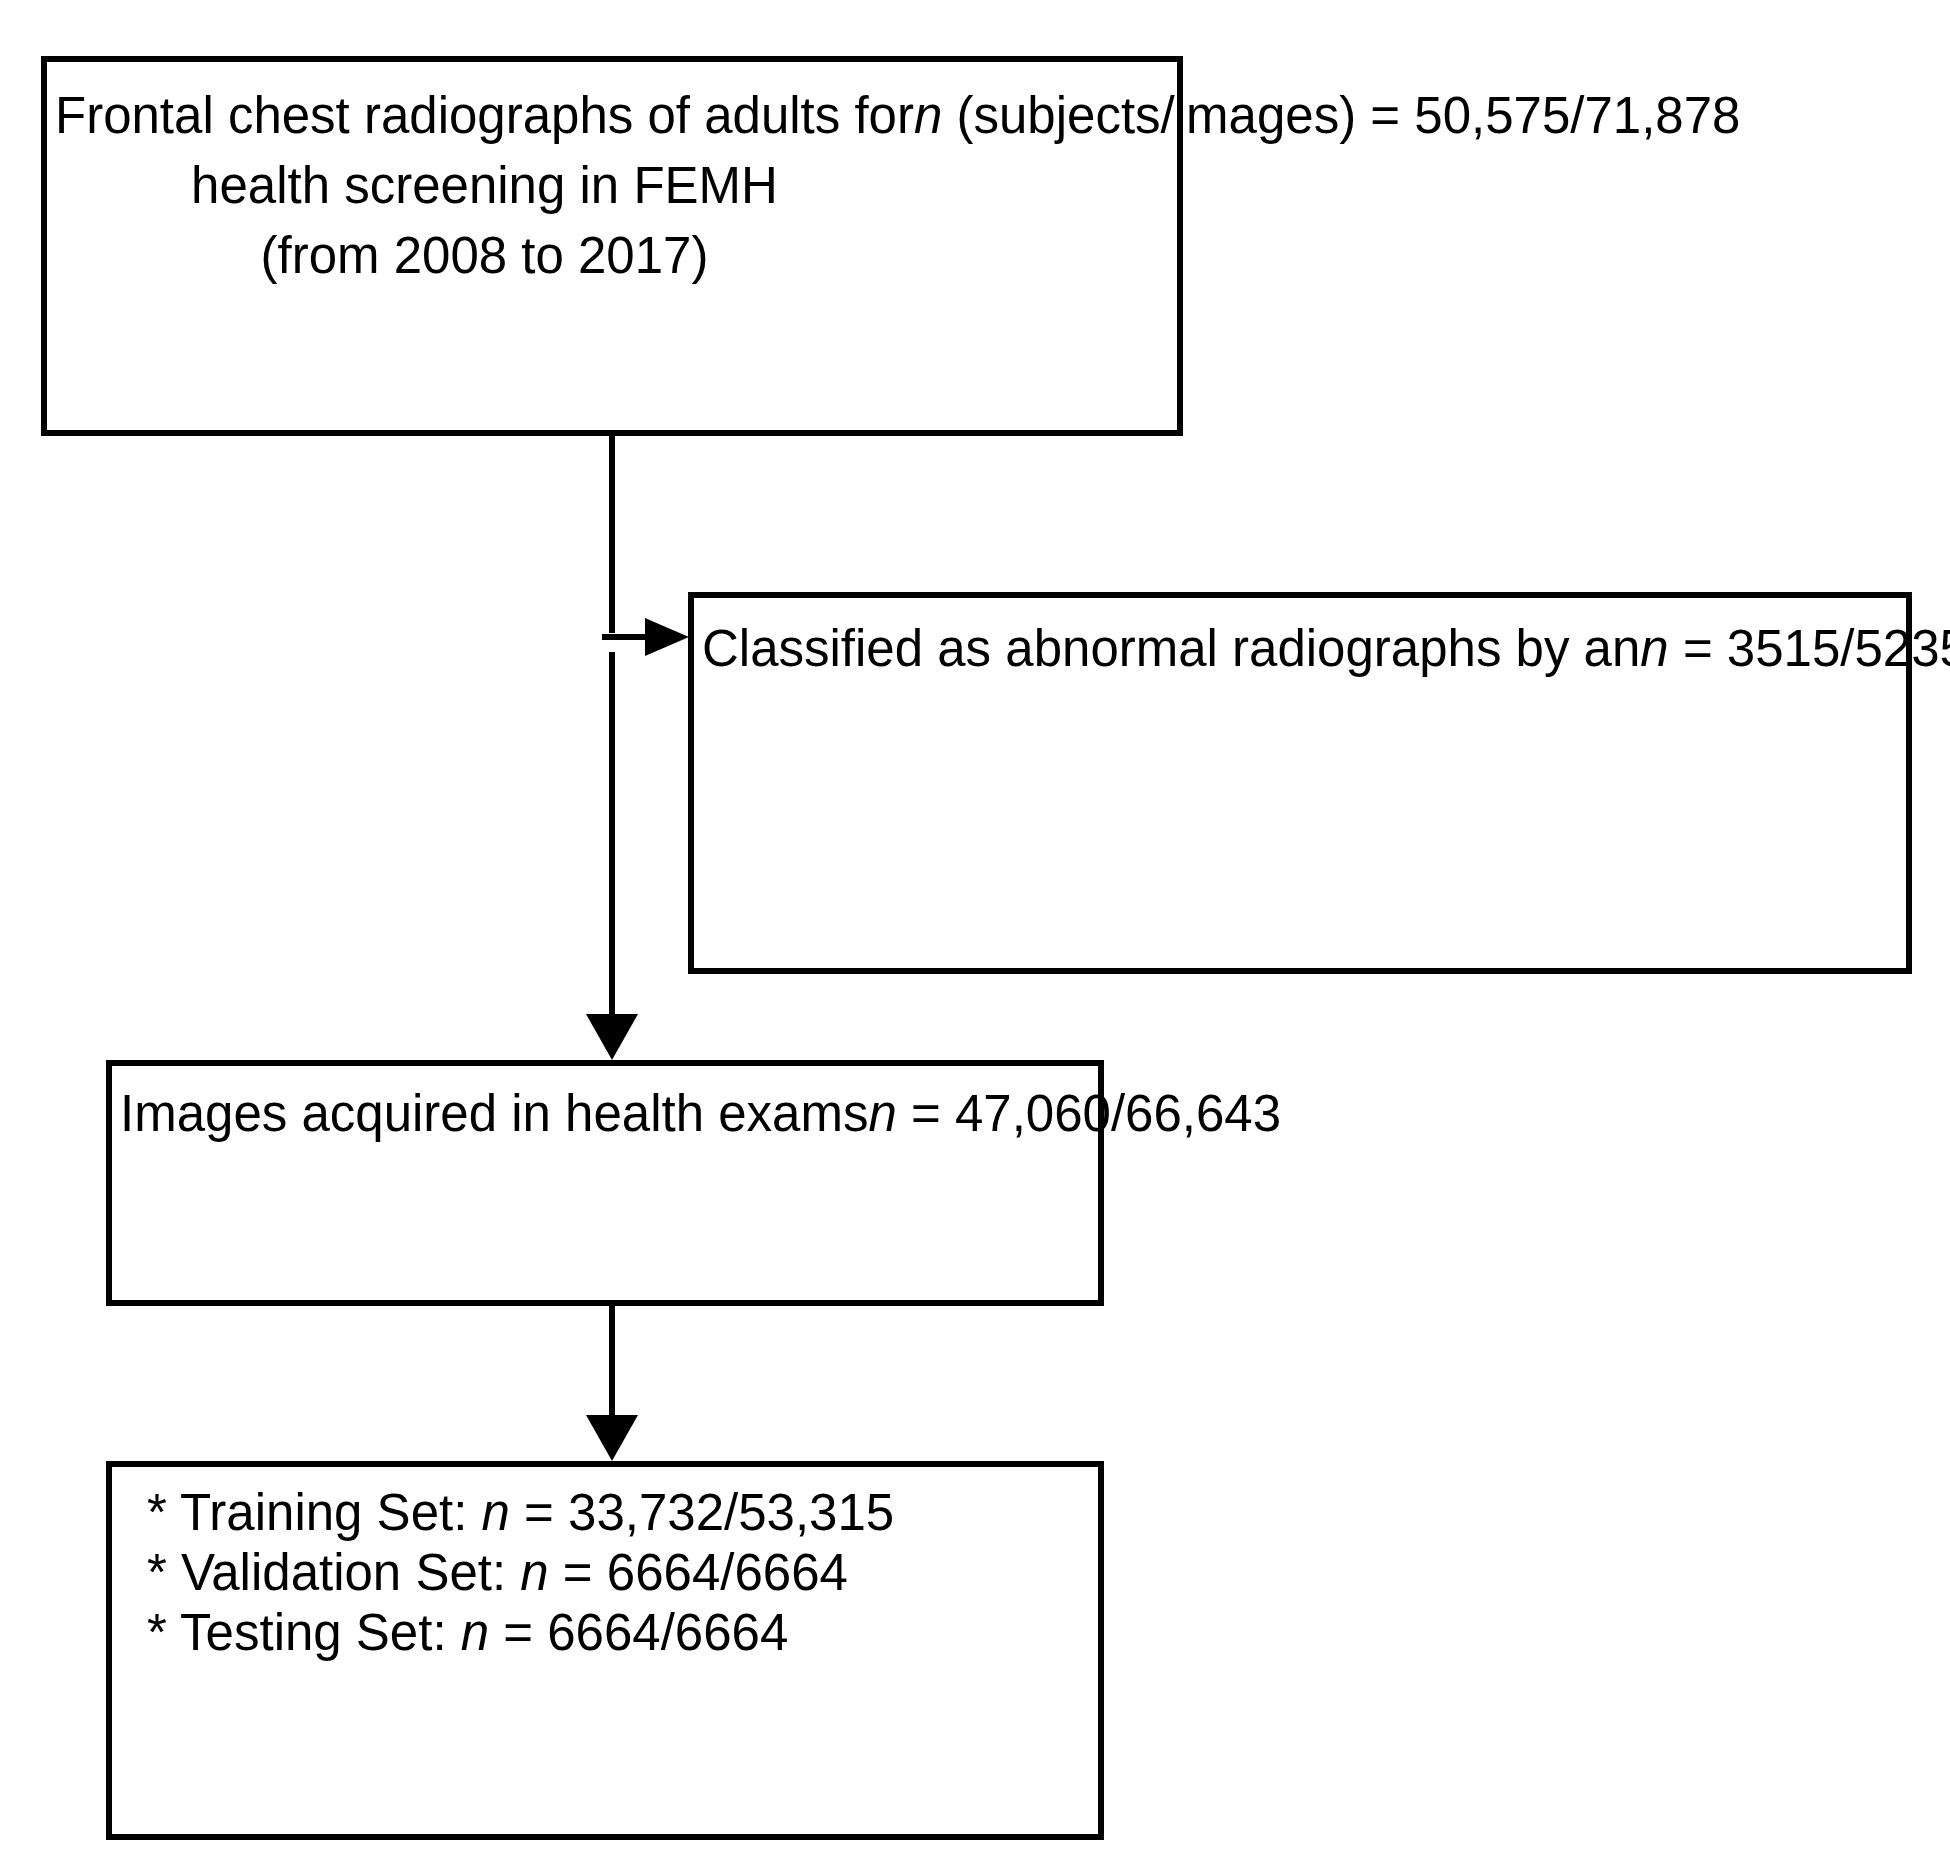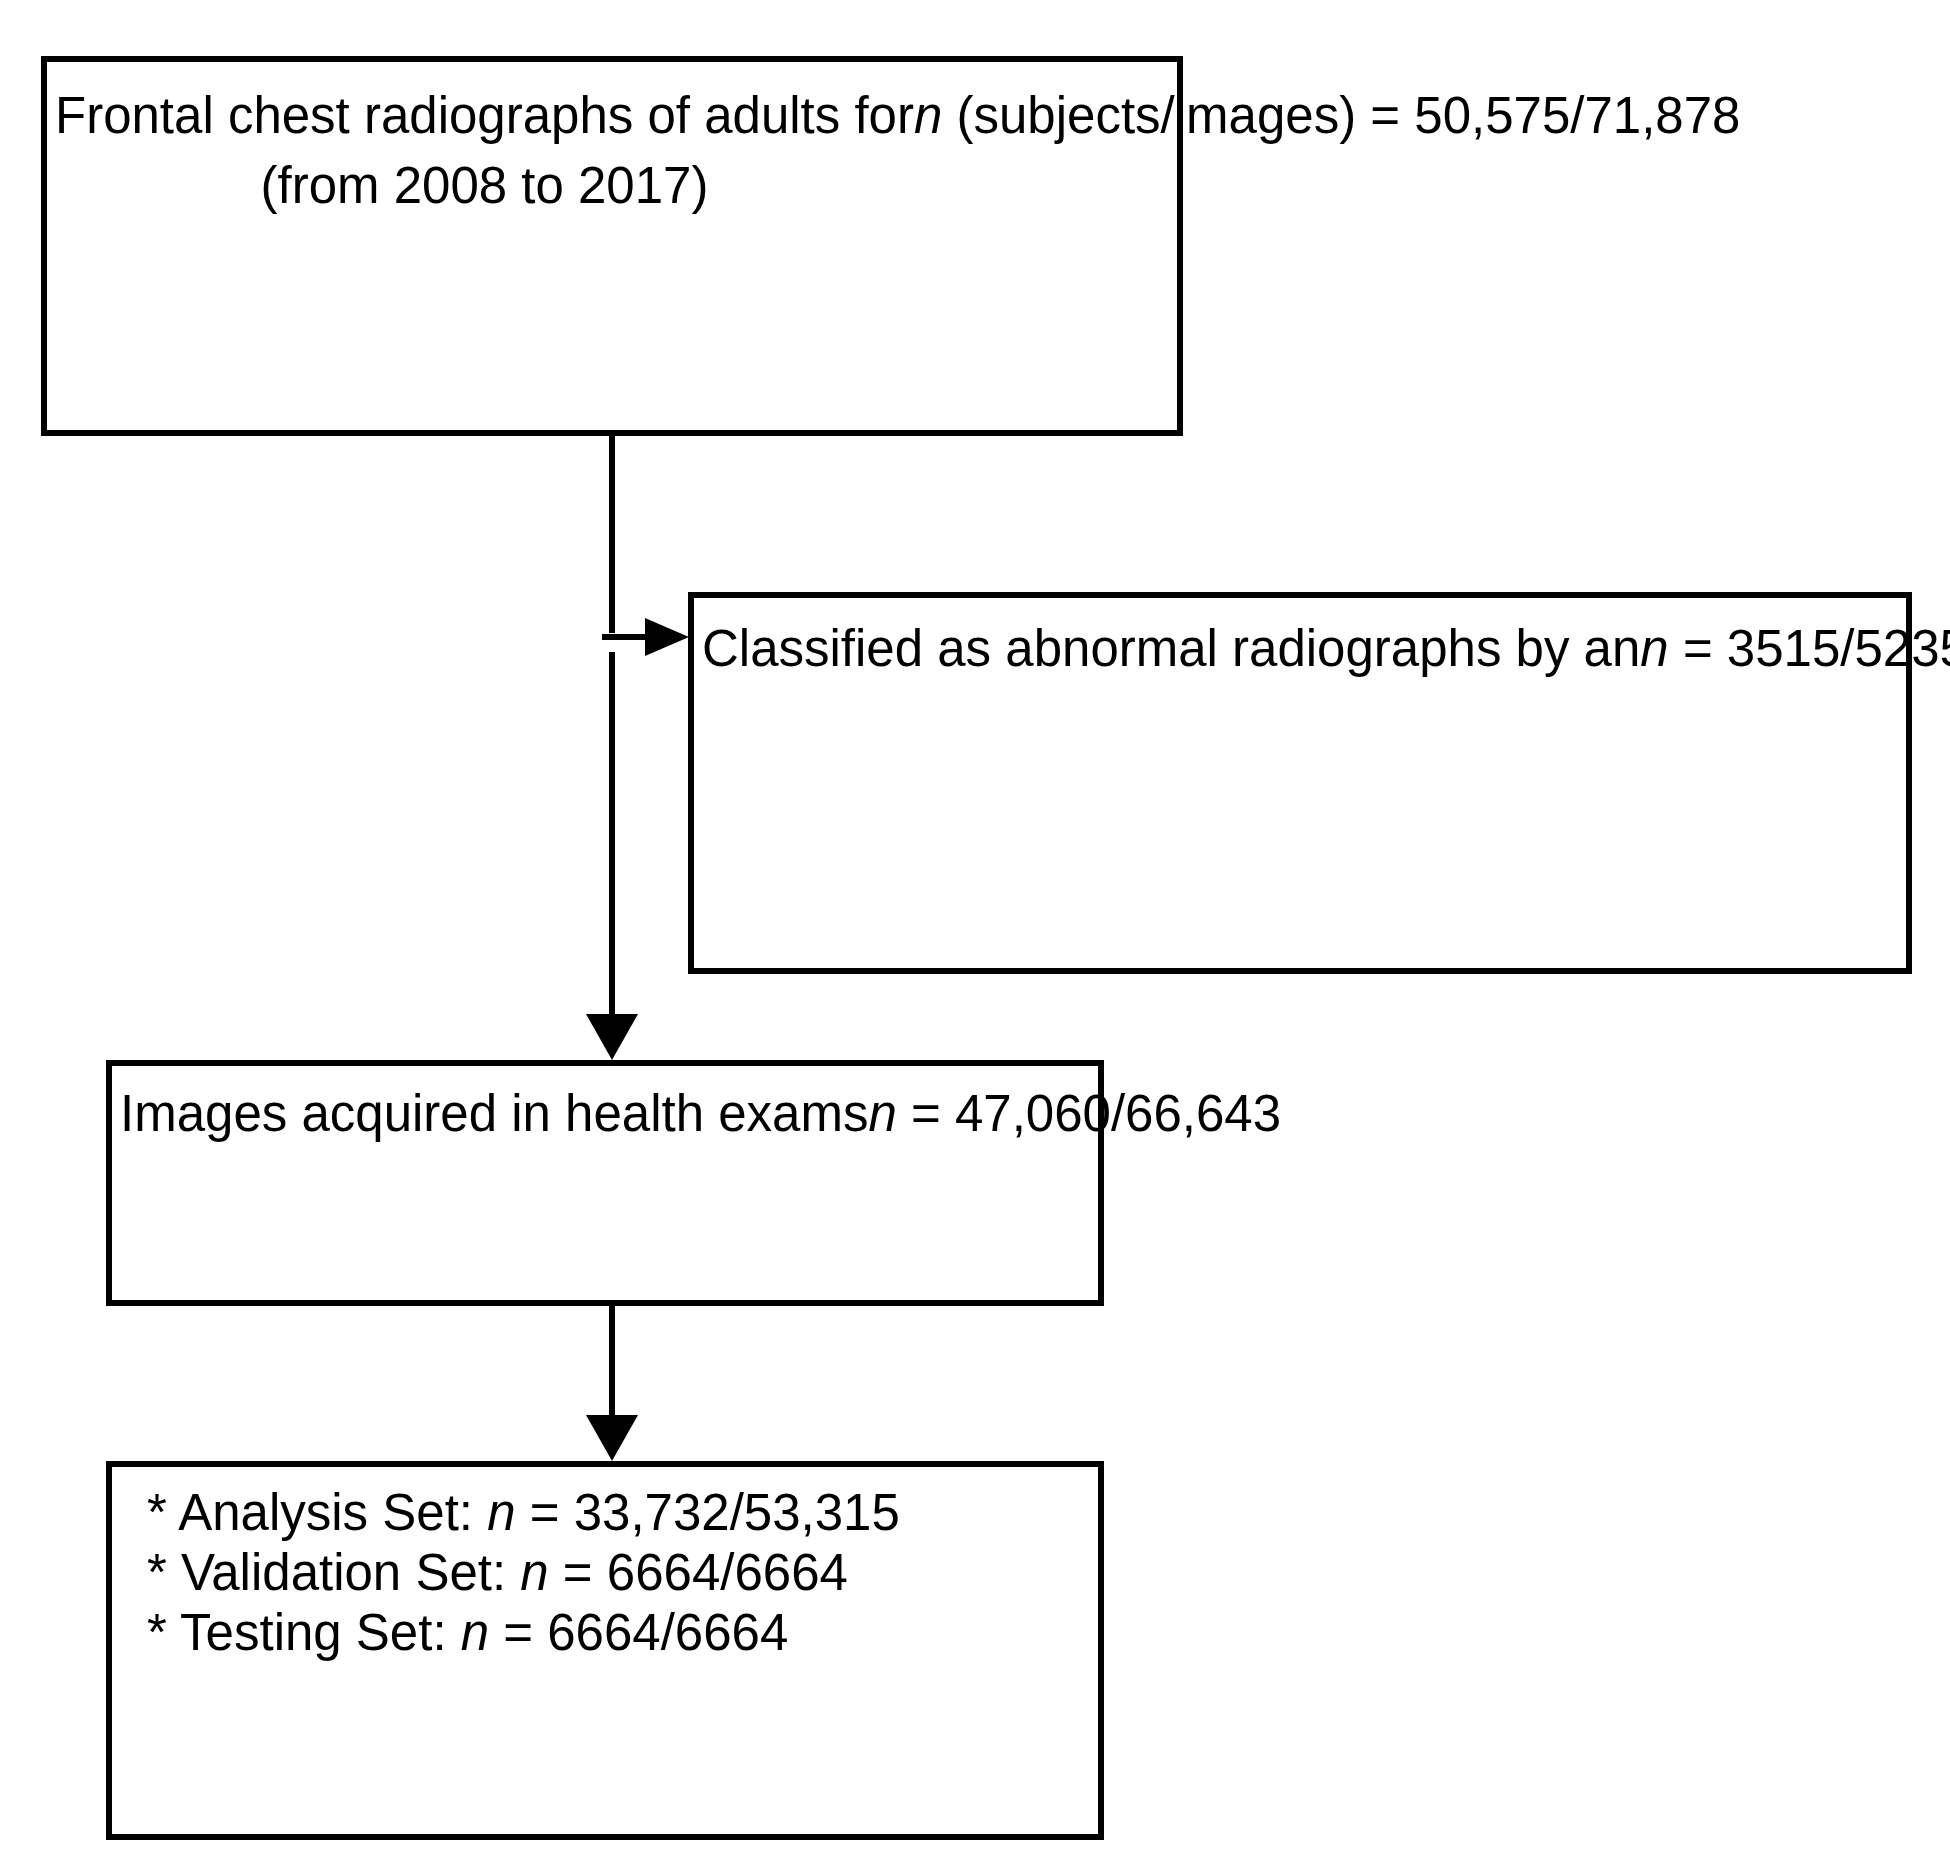--- a/index.html
+++ b/index.html
@@ -65,20 +65,21 @@
   #arrow-down-2 { left:586px; top:1415px; }
 </style>
 </head>
 <body>
 
 <div class="canvas">
 
   <div class="box" id="box-source">
     <div class="heading">
       <div>Frontal chest radiographs of adults for</div>
+      <div>health screening in FEMH</div>
       <div>(from 2008 to 2017)</div>
     </div>
     <div class="nline"><i>n</i><span> (subjects/images) = 50,575/71,878</span></div>
   </div>
 
   <div class="connector vline" id="vline-a"></div>
   <div class="connector hline" id="hline-branch"></div>
   <div class="arrowhead arrow-right" id="arrow-right-1"></div>
   <div class="connector vline" id="vline-b"></div>
   <div class="arrowhead arrow-down" id="arrow-down-1"></div>
@@ -95,20 +96,20 @@
       <div>Images acquired in health exams</div>
     </div>
     <div class="nline"><i>n</i><span> = 47,060/66,643</span></div>
   </div>
 
   <div class="connector vline" id="vline-c"></div>
   <div class="arrowhead arrow-down" id="arrow-down-2"></div>
 
   <div class="box" id="box-analysis">
     <div class="bullets">
-      <div class="bullet"><span>* Analysis Set: </span><i>n</i><span> = 33,732/53,315</span></div>
+      <div class="bullet"><span>* Training Set: </span><i>n</i><span> = 33,732/53,315</span></div>
       <div class="bullet"><span>* Validation Set: </span><i>n</i><span> = 6664/6664</span></div>
       <div class="bullet"><span>* Testing Set: </span><i>n</i><span> = 6664/6664</span></div>
     </div>
   </div>
 
 </div>
 
 
 </body></html>

